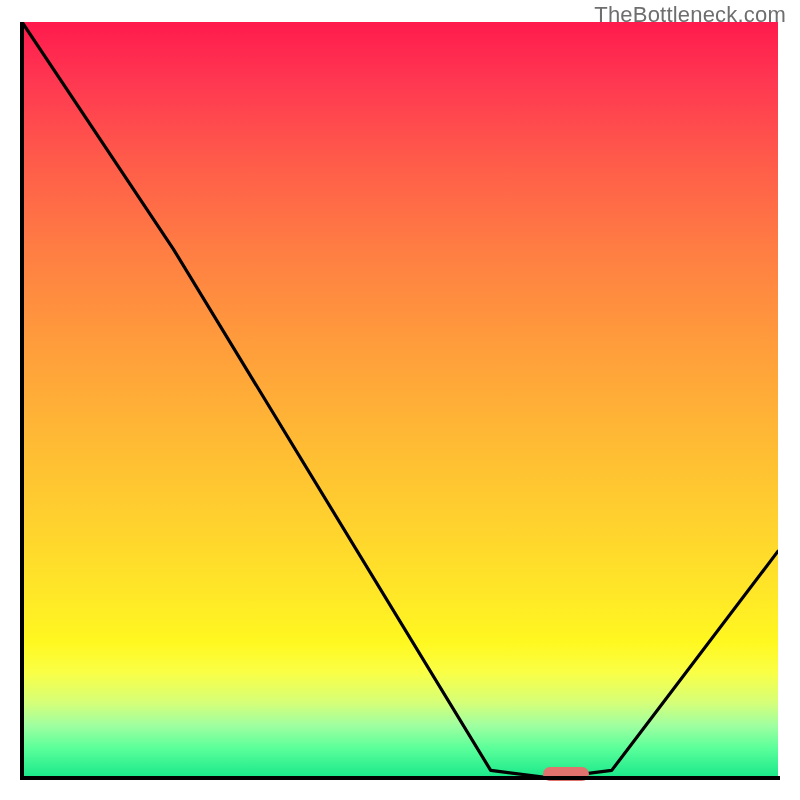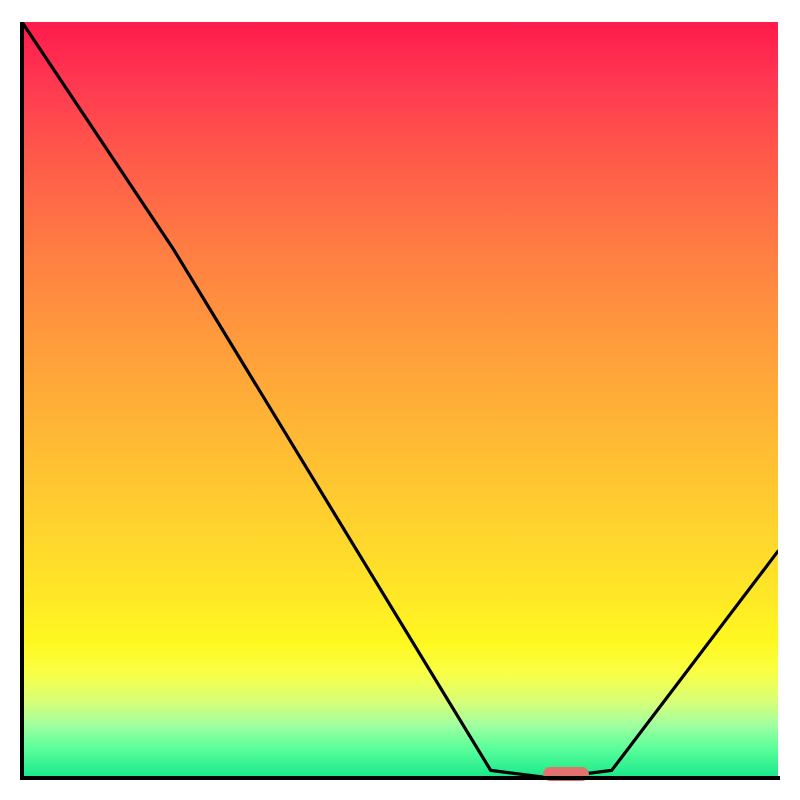--- a/index.html
+++ b/index.html
@@ -99,13 +99,14 @@
     <svg class="curve-svg" viewBox="0 0 756 756" preserveAspectRatio="none">
       <path id="curve-path" fill="none" stroke="#000" stroke-width="3.2" stroke-linejoin="round" stroke-linecap="round" d="M0.0 0.0 L151.2 226.8 L468.7 748.4 L529.2 756.0 L589.7 748.4 L756.0 529.2"></path>
     </svg>
 
     <div id="opt-marker" class="marker" style="left: 544.32px; top: 752.22px; background: rgb(224, 115, 110);"></div>
   </div>
 
   <div class="axis-left"></div>
   <div class="axis-bottom"></div>
 
+  <div class="watermark">TheBottleneck.com</div>
 </div>
 
 </body></html>

